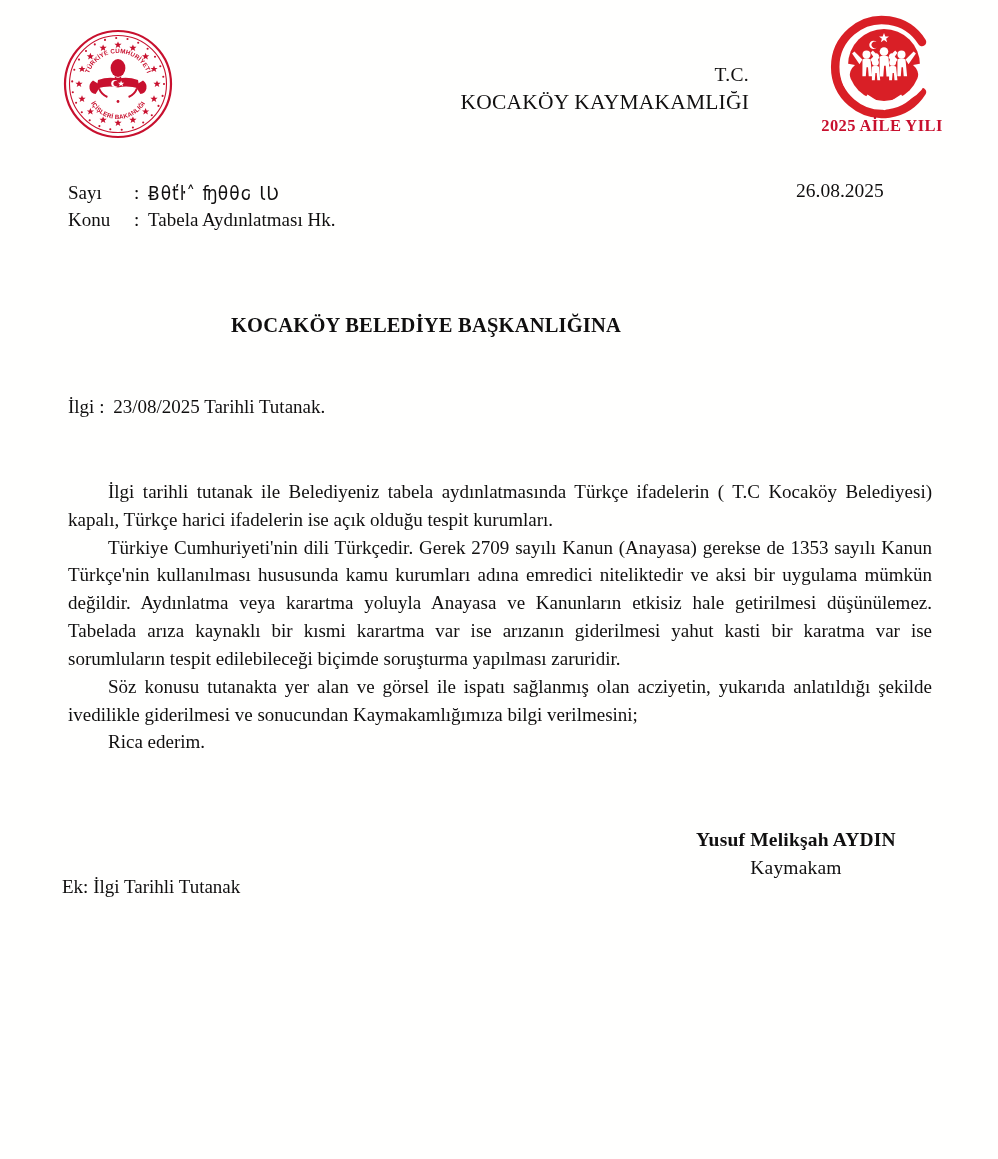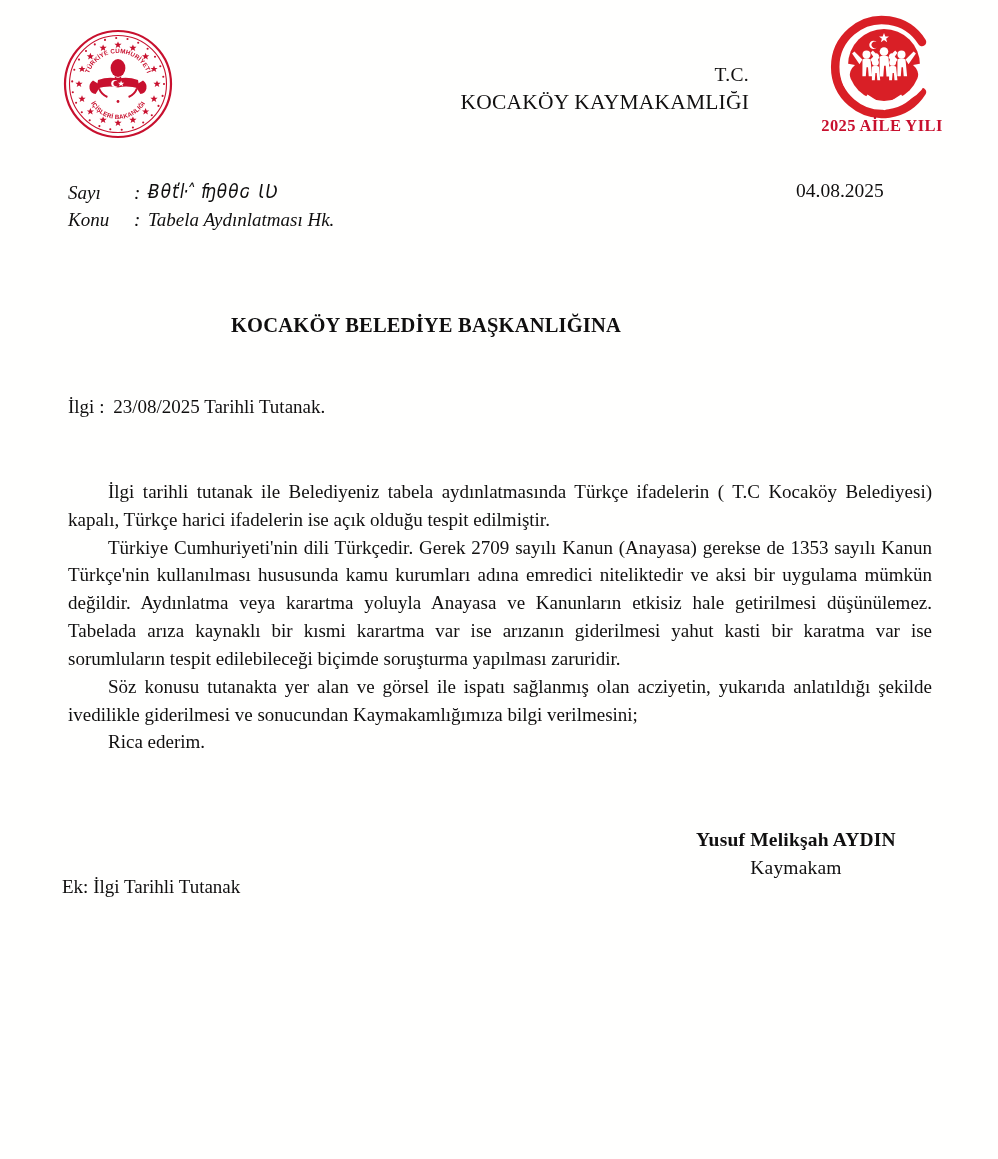--- a/index.html
+++ b/index.html
@@ -68,23 +68,22 @@
   
   .meta {
     position: absolute;
     left: 68px;
     top: 180px;
     font-size: 19px;
     line-height: 1.42;
   }
   .meta-row {
     display: flex;
-    align-items: center;
+    align-items: flex-end;
     white-space: nowrap;
-    font-style: italic;
   }
   .meta-label {
     display: inline-block;
     width: 66px;
   }
   .meta-colon {
     display: inline-block;
     width: 14px;
   }
   .meta-value.redacted {
@@ -343,31 +342,31 @@
       <span class="meta-colon">:</span>
       <span class="meta-value redacted">Ƀθťŀ˄ ʩθθԍ    ƖƲ</span>
     </div>
     <div class="meta-row">
       <span class="meta-label">Konu</span>
       <span class="meta-colon">:</span>
       <span class="meta-value">Tabela Aydınlatması Hk.</span>
     </div>
   </div>
 
-  <div class="doc-date">04.08.2025</div>
+  <div class="doc-date">26.08.2025</div>
 
   <div class="recipient">KOCAKÖY BELEDİYE BAŞKANLIĞINA</div>
 
   <div class="ilgi">
     <span class="ilgi-label">İlgi :</span>
     <span>23/08/2025 Tarihli Tutanak.</span>
   </div>
 
   <div class="body-text">
-    <p>İlgi tarihli tutanak ile Belediyeniz tabela aydınlatmasında Türkçe ifadelerin ( T.C Kocaköy Belediyesi) kapalı, Türkçe harici ifadelerin ise açık olduğu tespit edilmiştir.</p>
+    <p>İlgi tarihli tutanak ile Belediyeniz tabela aydınlatmasında Türkçe ifadelerin ( T.C Kocaköy Belediyesi) kapalı, Türkçe harici ifadelerin ise açık olduğu tespit kurumları.</p>
     <p>Türkiye Cumhuriyeti'nin dili Türkçedir. Gerek 2709 sayılı Kanun (Anayasa) gerekse de 1353 sayılı Kanun Türkçe'nin kullanılması hususunda kamu kurumları adına emredici niteliktedir ve aksi bir uygulama mümkün değildir. Aydınlatma veya karartma yoluyla Anayasa ve Kanunların etkisiz hale getirilmesi düşünülemez. Tabelada arıza kaynaklı bir kısmi karartma var ise arızanın giderilmesi yahut kasti bir karatma var ise sorumluların tespit edilebileceği biçimde soruşturma yapılması zaruridir.</p>
     <p>Söz konusu tutanakta yer alan ve görsel ile ispatı sağlanmış olan acziyetin, yukarıda anlatıldığı şekilde ivedilikle giderilmesi ve sonucundan Kaymakamlığımıza bilgi verilmesini;</p>
     <p>Rica ederim.</p>
   </div>
 
   <div class="signature">
     <div class="sig-name">Yusuf Melikşah AYDIN</div>
     <div class="sig-title">Kaymakam</div>
   </div>
 

